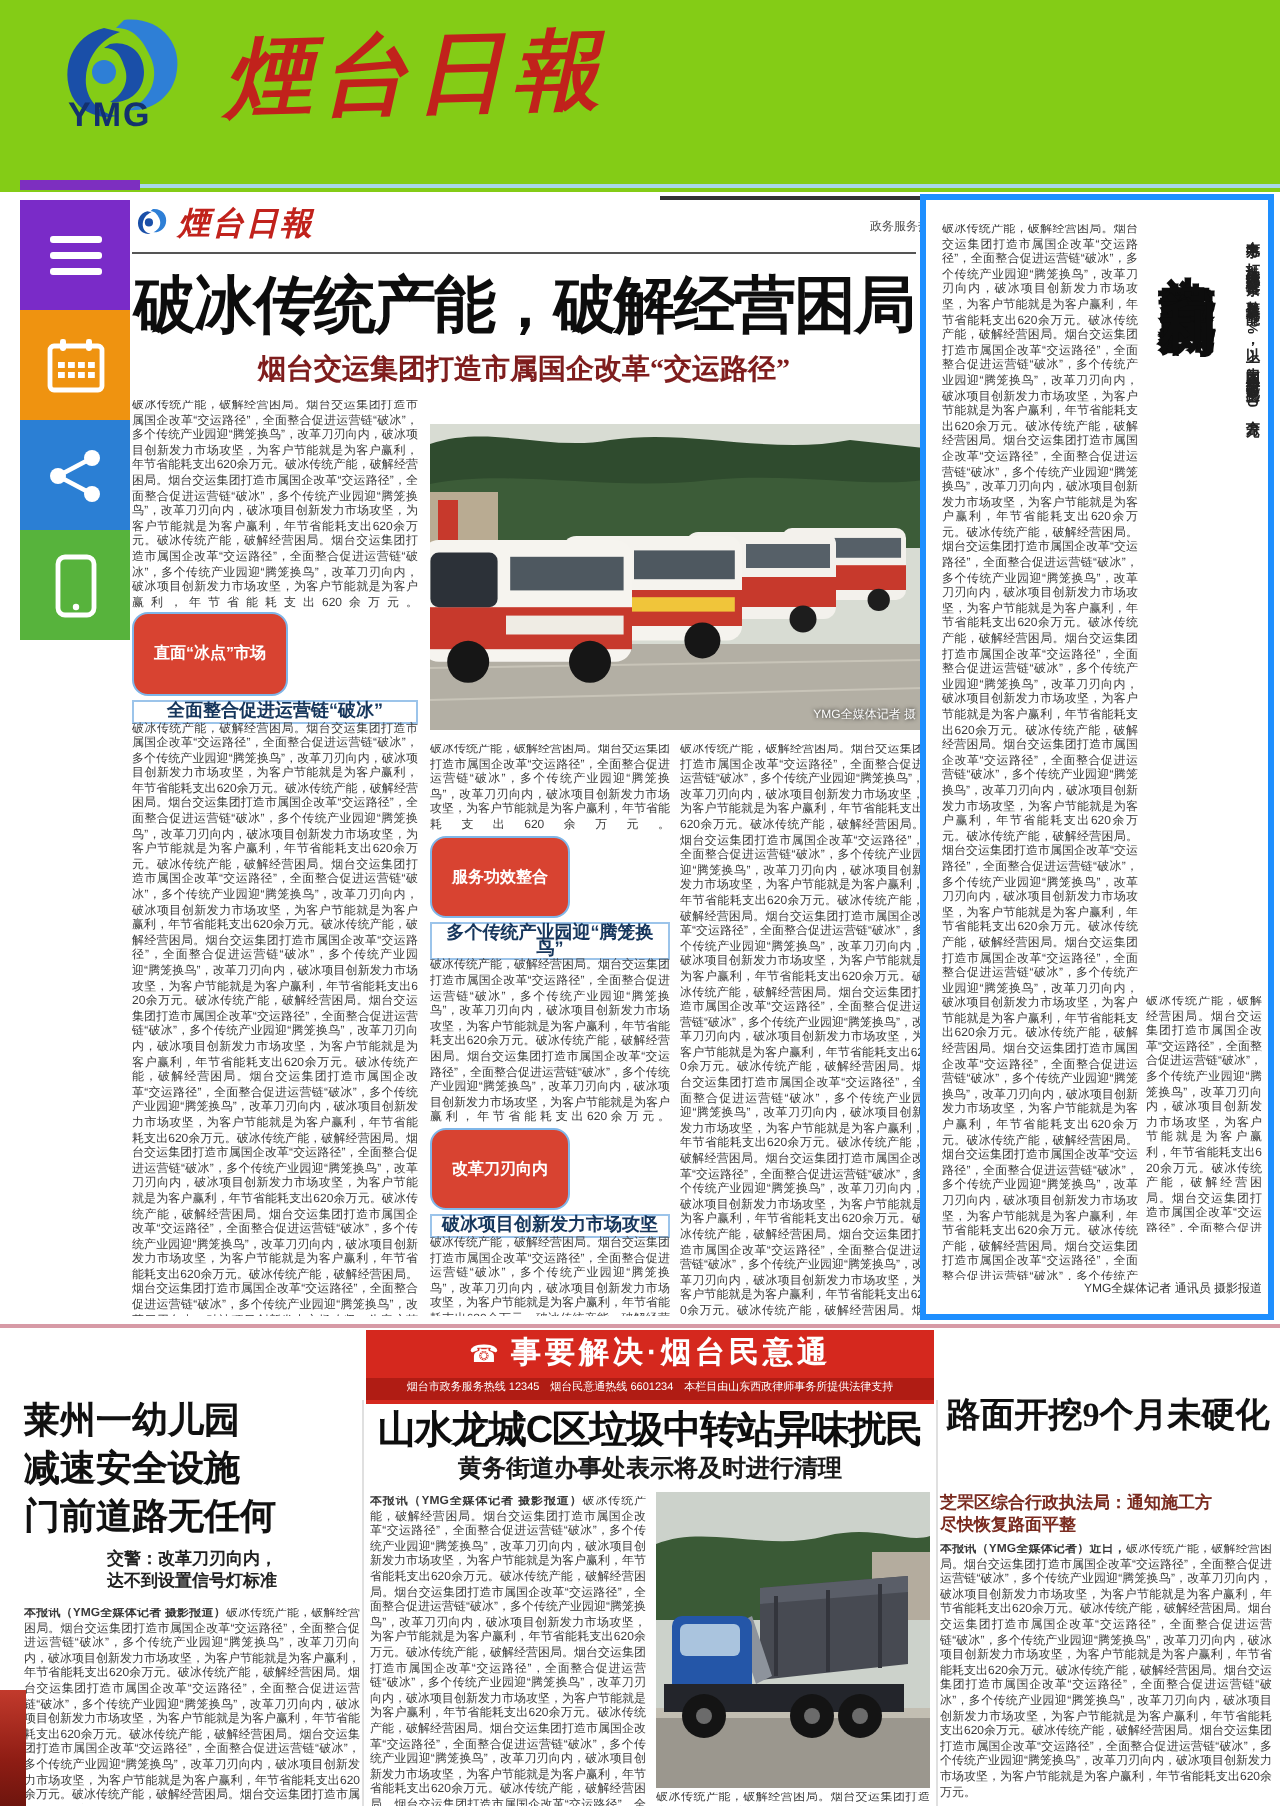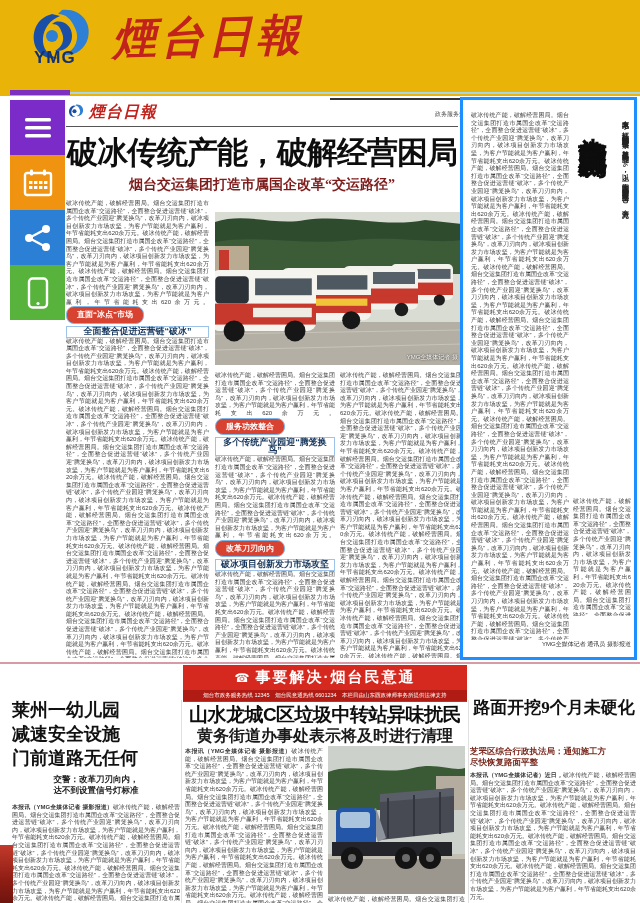--- a/index.html
+++ b/index.html
@@ -1,19 +1,19 @@
 <!DOCTYPE html>
 <html><head>
 <meta charset="utf-8">
 <style>
   * { margin:0; padding:0; box-sizing:border-box; }
   html,body { width:640px; height:903px; background:#ffffff; overflow:hidden;
     font-family:"Liberation Sans","DejaVu Sans",sans-serif; }
   
-  #site-header { position:absolute; left:0; top:0; width:640px; height:96px; background:#eab308; }
+  #site-header { position:absolute; left:0; top:0; width:640px; height:96px; background:#84cc16; }
   #ymg-logo { position:absolute; left:22px; top:6px; width:78px; height:66px; }
   #ymg-text { position:absolute; left:34px; top:48px; font-weight:bold; font-size:17px; color:#13316e; letter-spacing:1px; }
   #brand-calligraphy { position:absolute; left:112px; top:8px; font-family:"Liberation Serif","DejaVu Serif",serif;
     font-style:italic; font-weight:900; font-size:44px; color:#c1221c; transform:rotate(-1.5deg); letter-spacing:4px; }
   #header-rule-purple { position:absolute; left:10px; top:90px; width:60px; height:5px; background:#7d2fc0; }
   #header-rule-cyan { position:absolute; left:70px; top:92px; width:570px; height:2px; background:#a9d7ea; }
   
   .side-btn { position:absolute; left:10px; width:55px; height:55px; display:flex; align-items:center; justify-content:center; cursor:pointer; }
   #btn-menu { top:100px; background:#7a2bc8; }
   #btn-calendar { top:155px; background:#ef9310; }
@@ -31,21 +31,21 @@
   #masthead-rule { position:absolute; left:66px; top:126px; width:392px; height:1px; background:#555; }
   
   #lead-headline { position:absolute; left:66px; top:132px; width:392px; text-align:center;
     font-size:31px; font-weight:900; color:#0d0d0d; letter-spacing:-1px; white-space:nowrap; }
   #lead-subhead { position:absolute; left:66px; top:176px; width:392px; text-align:center;
     font-family:"Liberation Serif","DejaVu Serif",serif; font-size:14px; font-weight:bold; color:#7f1d1d; }
   .bodycol { position:absolute; overflow:hidden; font-size:6px; line-height:7.6px; color:#3b3b3b;
     text-align:justify; word-break:break-all; }
   .pill-block { text-align:center; margin:4px 0 3px 0; }
   .pill { display:inline-block; background:#d84331; color:#fff; font-size:8px; font-weight:bold;
-    padding:4px 10px; border-radius:8px; border:1px solid #7fb6e8; }
+    padding:16px 10px; border-radius:8px; border:1px solid #7fb6e8; }
   .pill-line { display:block; margin-top:2px; font-size:9px; font-weight:900; color:#16365c;
     border:1px solid #9cc4ea; padding:1px 2px; }
   #col-1 { left:66px; top:200px; width:143px; height:458px; }
   #col-b { left:215px; top:372px; width:120px; height:286px; }
   #col-c { left:340px; top:372px; width:122px; height:286px; }
   #photo-buses { position:absolute; left:215px; top:212px; width:247px; height:153px; overflow:hidden; }
   #photo-buses-caption { position:absolute; right:4px; bottom:3px; color:#fff; font-size:6px; text-shadow:0 0 2px #000; }
   
   #highlight-box { position:absolute; left:460px; top:97px; width:177px; height:563px;
     border:3px solid #1e8fff; background:#fff; }
@@ -71,21 +71,21 @@
     font-family:"Liberation Serif","DejaVu Serif",serif; font-size:18px; line-height:24px; font-weight:900; color:#111; }
   #bl-subhead { position:absolute; left:12px; top:774px; width:168px; text-align:center;
     font-size:8.5px; line-height:11px; font-weight:bold; color:#222; }
   #bl-body { left:12px; top:804px; width:168px; height:98px; }
   #bl-photo-sliver { position:absolute; left:0; top:845px; width:13px; height:58px;
     background:linear-gradient(180deg,#c23a2c,#8f1d14 60%,#6e150e); }
   
   #bm-headline { position:absolute; left:183px; top:702px; width:284px; text-align:center;
     font-size:19px; font-weight:900; color:#0d0d0d; letter-spacing:-0.5px; white-space:nowrap; }
   #bm-subhead { position:absolute; left:183px; top:726px; width:284px; text-align:center;
-    font-family:"Liberation Serif","DejaVu Serif",serif; font-size:16px; font-weight:bold; color:#1a1a1a; }
+    font-family:"Liberation Serif","DejaVu Serif",serif; font-size:12px; font-weight:bold; color:#1a1a1a; }
   #bm-body { left:185px; top:748px; width:138px; height:155px; }
   #photo-truck { position:absolute; left:328px; top:746px; width:137px; height:148px; overflow:hidden; }
   #bm-understrip { left:328px; top:896px; width:137px; height:7px; }
   
   #br-headline { position:absolute; left:470px; top:696px; width:168px; text-align:center;
     font-family:"Liberation Serif","DejaVu Serif",serif; font-size:17px; line-height:23px; font-weight:900; color:#111; white-space:nowrap; }
   #br-subhead { position:absolute; left:470px; top:746px; width:168px; 
     font-size:8.5px; line-height:11px; font-weight:bold; color:#7a2b20; }
   #br-body { left:470px; top:772px; width:166px; height:130px; }
 </style>

